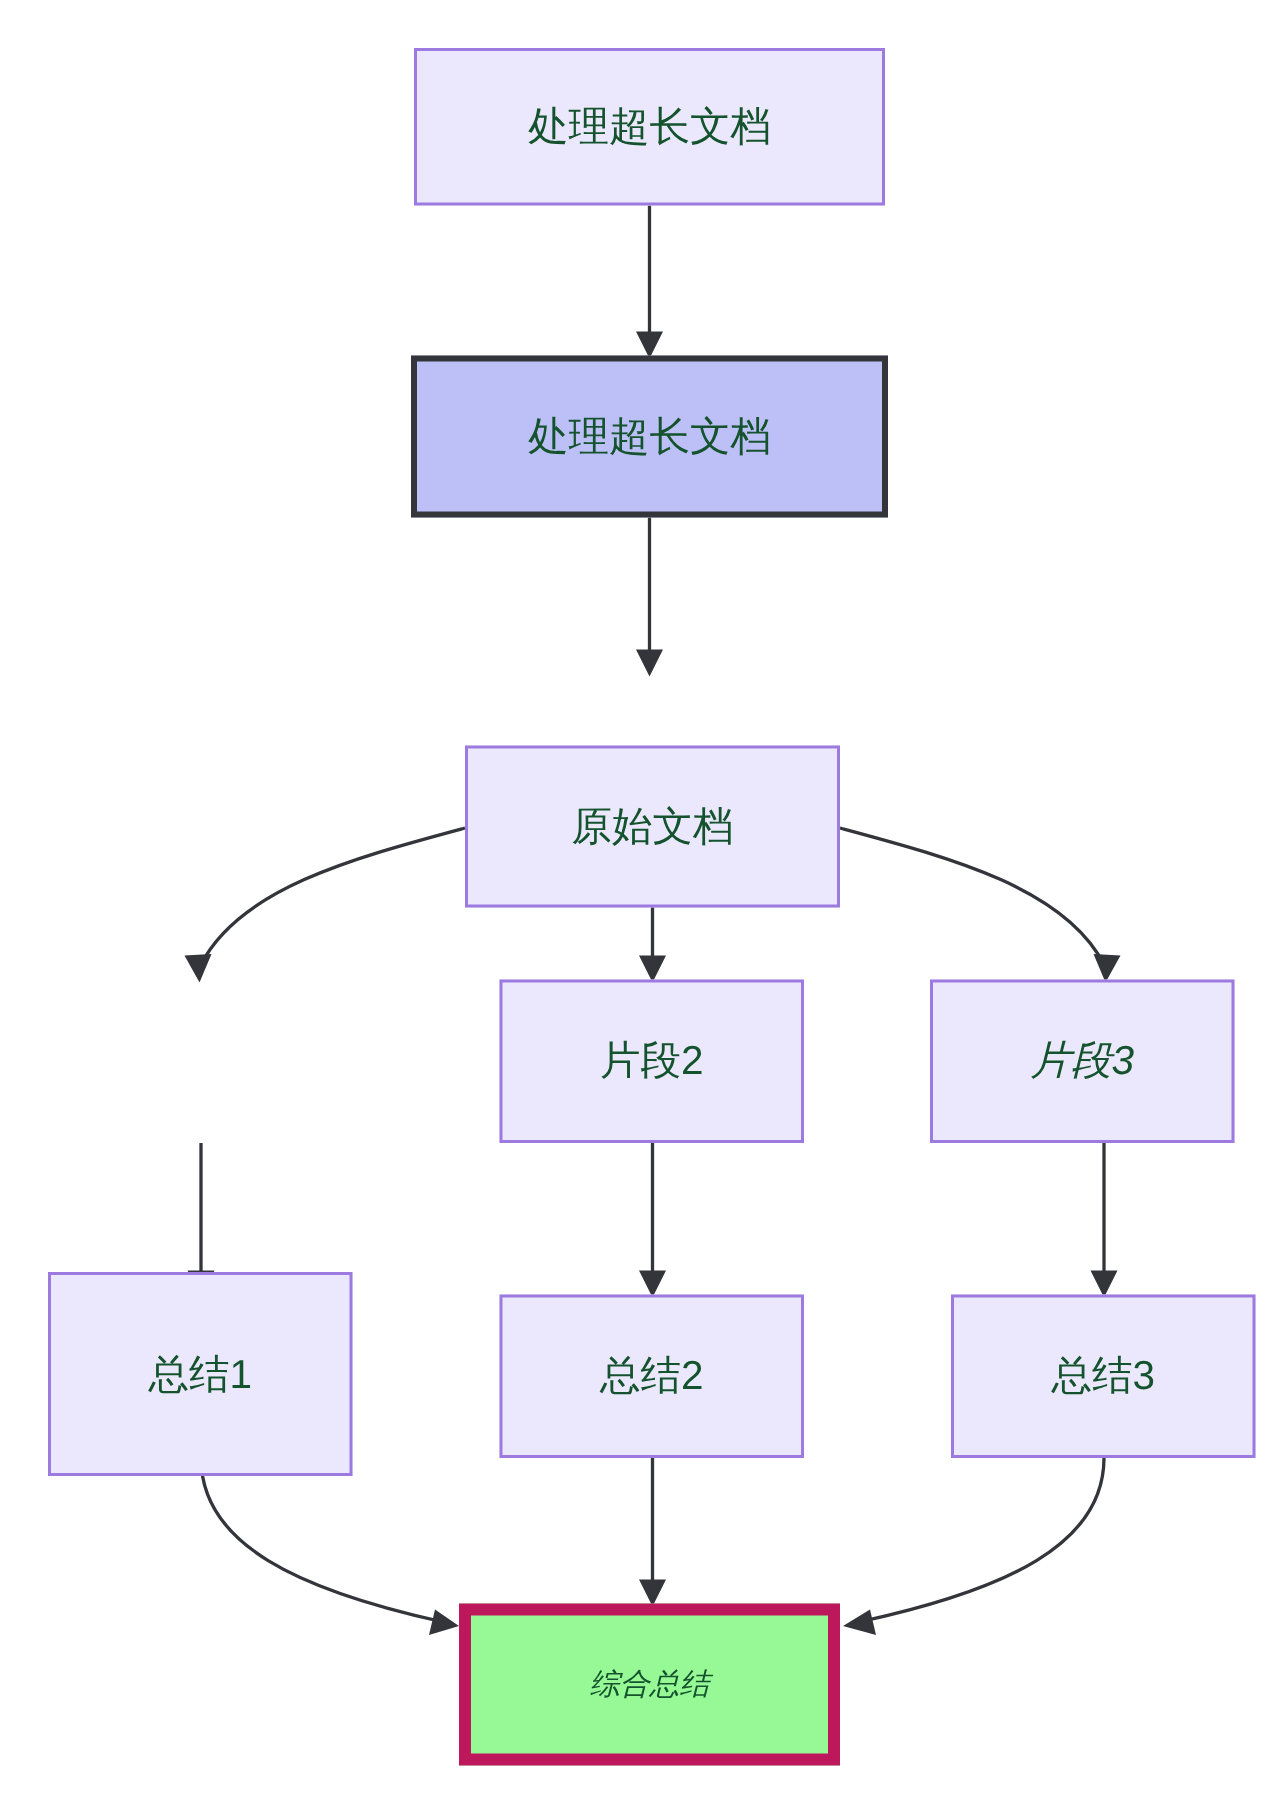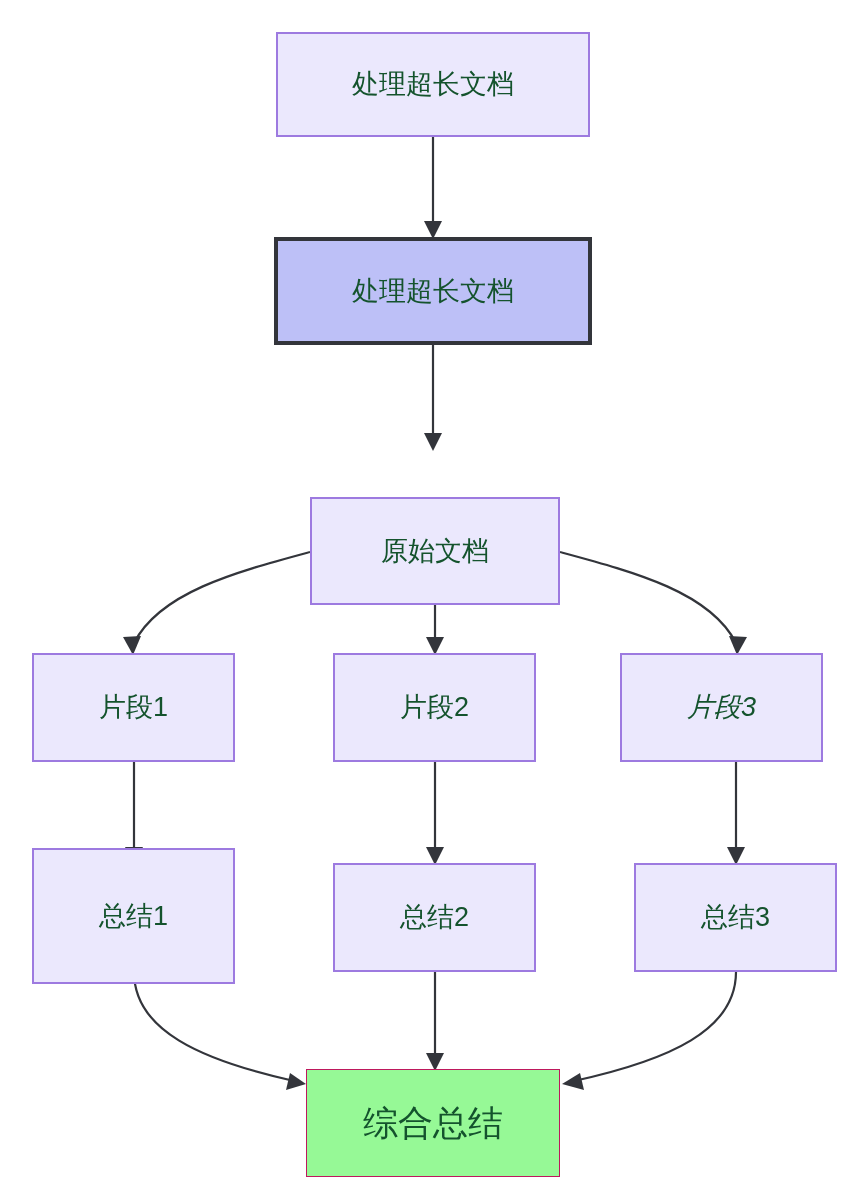--- a/index.html
+++ b/index.html
@@ -58,22 +58,23 @@
   
   .node.accent {
     background: #bdc0f7;
     border: 4px solid #33353b;
     font-size: 27px;
   }
 
   
   .node.success {
     background: #96f996;
-    border: 1px solid #be185d;
-    font-size: 35px;
+    border: 8px solid #be185d;
+    font-size: 20px;
+    font-style: italic;
   }
 
   
   #node-long-doc      { left: 276px; top: 32px;   width: 314px; height: 105px; }
   #node-strategy      { left: 274px; top: 237px;  width: 318px; height: 108px; }
   #node-source-doc    { left: 310px; top: 449px;  width: 250px; height: 108px; margin-top: 48px; }
 
   #node-fragment-1    { left: 32px;  top: 653px;  width: 203px; height: 109px; }
   #node-fragment-2    { left: 333px; top: 653px;  width: 203px; height: 109px; }
   #node-fragment-3    { left: 620px; top: 653px;  width: 203px; height: 109px; font-style: italic; }
@@ -161,23 +162,20 @@
   </div>
 
   <div class="node accent" id="node-strategy">
     <span class="node-label">处理超长文档</span>
   </div>
 
   <div class="node plain" id="node-source-doc">
     <span class="node-label">原始文档</span>
   </div>
 
-  <div class="node plain" id="node-fragment-1">
-    <span class="node-label">片段1</span>
-  </div>
 
   <div class="node plain" id="node-fragment-2">
     <span class="node-label">片段2</span>
   </div>
 
   <div class="node plain" id="node-fragment-3">
     <span class="node-label">片段3</span>
   </div>
 
   <div class="node plain" id="node-summary-1">

